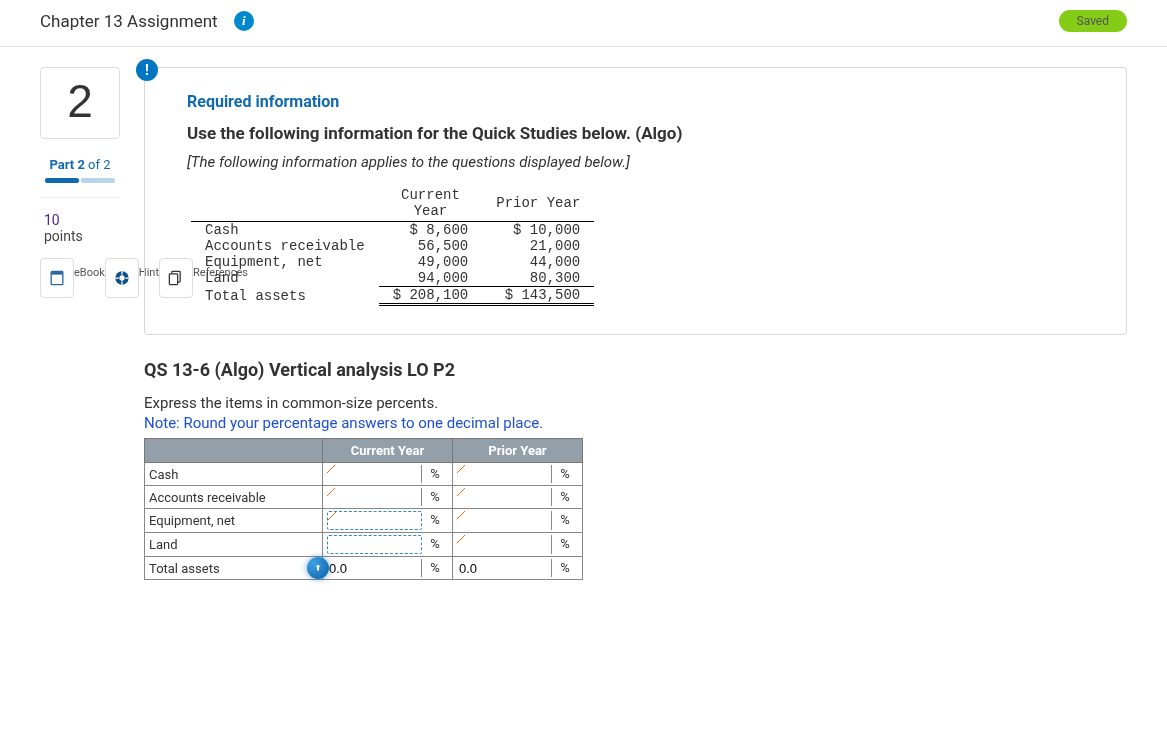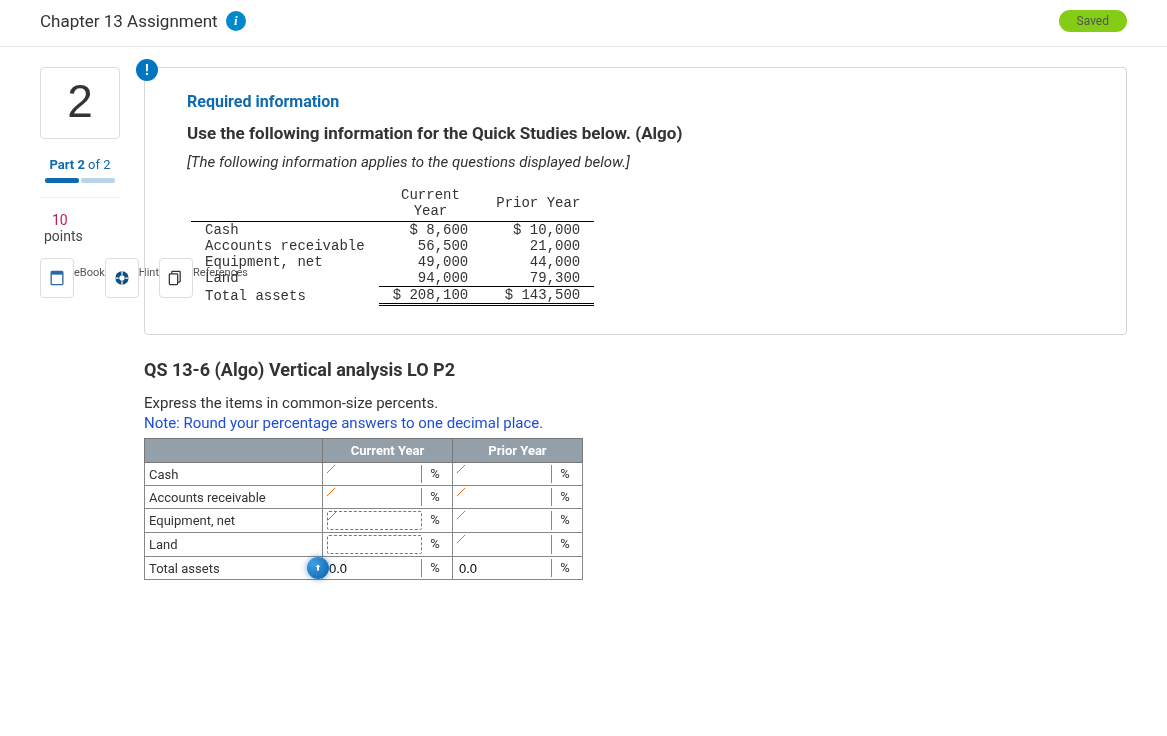--- a/index.html
+++ b/index.html
@@ -10,21 +10,21 @@
     color: #333;
     font-size: 14px;
   }
   .topbar {
     display: flex;
     justify-content: space-between;
     align-items: center;
     padding: 10px 40px 14px 40px;
     border-bottom: 1px solid #e5e5e5;
   }
-  .title-wrap { display: flex; align-items: center; gap: 8px; }
+  .title-wrap { display: flex; align-items: center; gap: 16px; }
   .title-wrap h1 { font-size: 17px; font-weight: 400; margin: 0; color: #333; }
   .info-icon {
     display: inline-flex; align-items: center; justify-content: center;
     width: 20px; height: 20px; border-radius: 50%;
     background: #0088cc; color: #fff; font-size: 13px; font-weight: 700; font-style: italic; font-family: Georgia, serif;
   }
   .saved-pill {
     padding: 4px 18px; border-radius: 14px; background: #84cc16;
     font-size: 12px; color: #555;
   }
@@ -41,21 +41,21 @@
   }
   .part-label { color: #0f6ab0; font-size: 13px; font-weight: 700; text-align: center; }
   .part-label .of { font-weight: 400; color: #0f6ab0; }
   .progress {
     margin: 6px auto 14px; width: 70px; height: 5px; display: flex; gap: 2px;
   }
   .progress .seg { flex:1; background:#b9d4e8; border-radius: 2px; }
   .progress .seg.active { background:#0f6ab0; }
   .divider { border-top: 1px solid #eee; margin: 14px 0; }
   .points { text-align: left; font-size: 14px; color: #444; padding-left:4px; }
-  .points .num { color: #be185d; margin-left: 8px; }
+  .points .num { color: #4c1d95; }
   .tool-btn {
     border: 1px solid #ddd; border-radius: 4px;
     width: 48px; height: 40px; margin: 14px auto 2px;
     display: flex; align-items: center; justify-content: center;
     background: #fff; cursor: pointer;
   }
   .tool-label { text-align: center; font-size: 11px; color: #555; }
   .tool-group { display: flex; align-items: center; }
 
   .maincol { flex: 1; position: relative; }
@@ -228,21 +228,21 @@
               <td class="num">21,000</td>
             </tr>
           <tr>
               <td class="lbl">Equipment, net</td>
               <td class="num">49,000</td>
               <td class="num">44,000</td>
             </tr>
           <tr>
               <td class="lbl">Land</td>
               <td class="num">94,000</td>
-              <td class="num">79,300</td>
+              <td class="num">80,300</td>
             </tr>
           <tr class="total dbl-rule">
             <td class="lbl" style="border:none">Total assets</td>
             <td class="num">$ 208,100</td>
             <td class="num">$ 143,500</td>
           </tr>
         </tbody>
       </table>
     </div>
 

